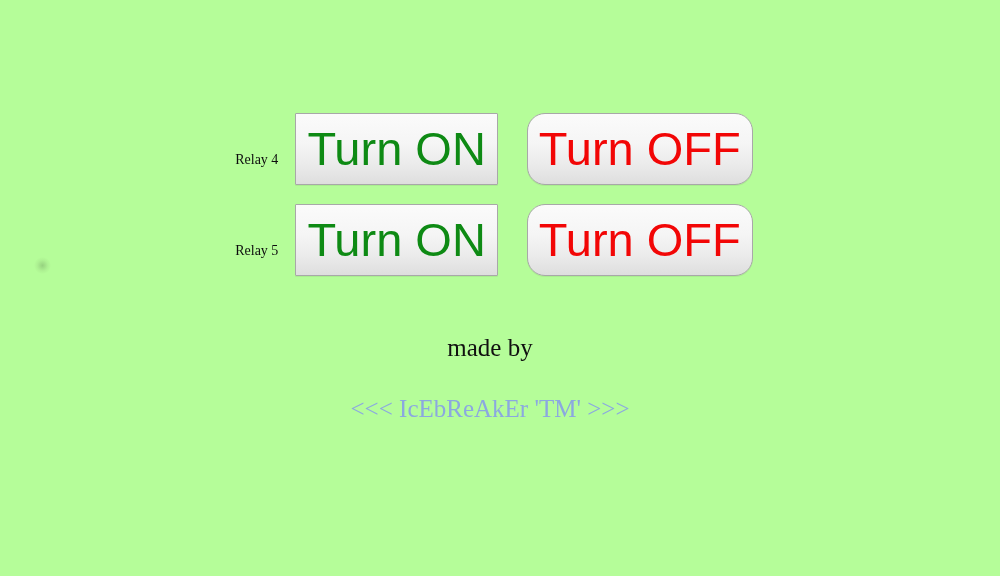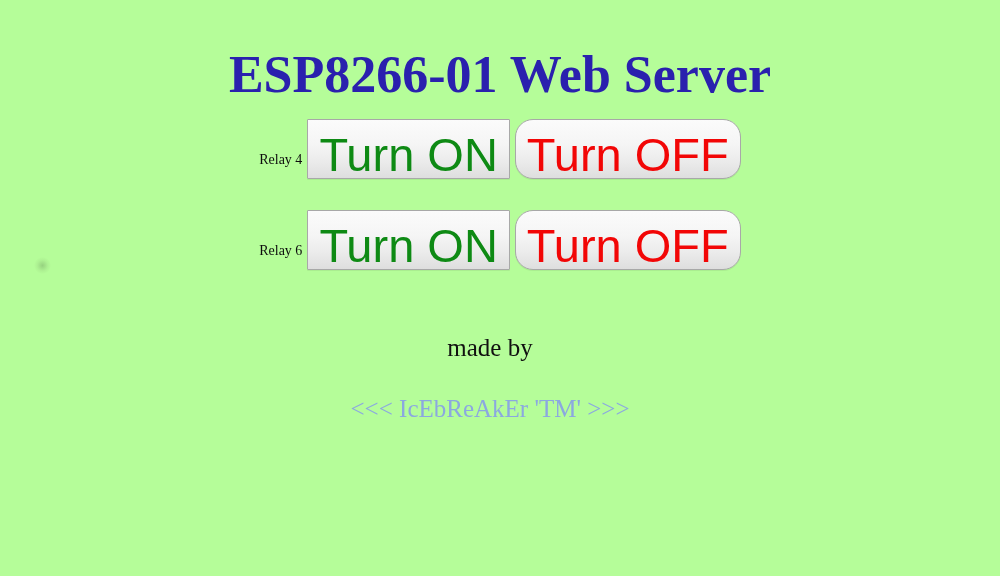--- a/index.html
+++ b/index.html
@@ -63,23 +63,23 @@
     padding-right: 5px;
     margin-top: 21px;
     white-space: nowrap;
   }
 
   .btn {
     -webkit-appearance: none;
     appearance: none;
     display: inline-block;
     box-sizing: border-box;
-    height: 60px;
+    height: 72px;
     padding: 0 11px;
-    margin: 0;
+    margin: 12px;
     border: 1px solid #a8a8a8;
     border-radius: 1px;
     background: linear-gradient(to bottom, #fbfbfb 0%, #f5f5f5 42%, #ebebeb 72%, #dedede 100%);
     font-family: "Liberation Sans", "DejaVu Sans", sans-serif;
     font-size: 47px;
     line-height: 70px;
     font-weight: normal;
     white-space: nowrap;
     cursor: pointer;
     box-shadow: 0 1px 0 rgba(0,0,0,0.06);
@@ -138,33 +138,32 @@
     border-radius: 50%;
     background: radial-gradient(circle, rgba(80,110,70,0.30) 0%, rgba(120,160,100,0.12) 45%, rgba(181,253,153,0) 72%);
     pointer-events: none;
   }
 </style>
 </head>
 <body>
 
 <div class="page">
 
-  <h1 class="page-title">ESP8266-01 Web Server</h1>
 
   <div class="relay-rows">
 
     <div class="relay-row">
       <span class="relay-label">Relay 4</span>
       <button class="btn btn-on">Turn ON</button>
       <span class="btn-gap"></span>
       <button class="btn btn-off">Turn OFF</button>
     </div>
 
     <div class="relay-row">
-      <span class="relay-label">Relay 6</span>
+      <span class="relay-label">Relay 5</span>
       <button class="btn btn-on">Turn ON</button>
       <span class="btn-gap"></span>
       <button class="btn btn-off">Turn OFF</button>
     </div>
 
   </div>
 
   <div class="footer">
     <div class="made-by">made by</div>
     <a class="credit-link" href="#">&lt;&lt;&lt; IcEbReAkEr 'TM' &gt;&gt;&gt;</a>

